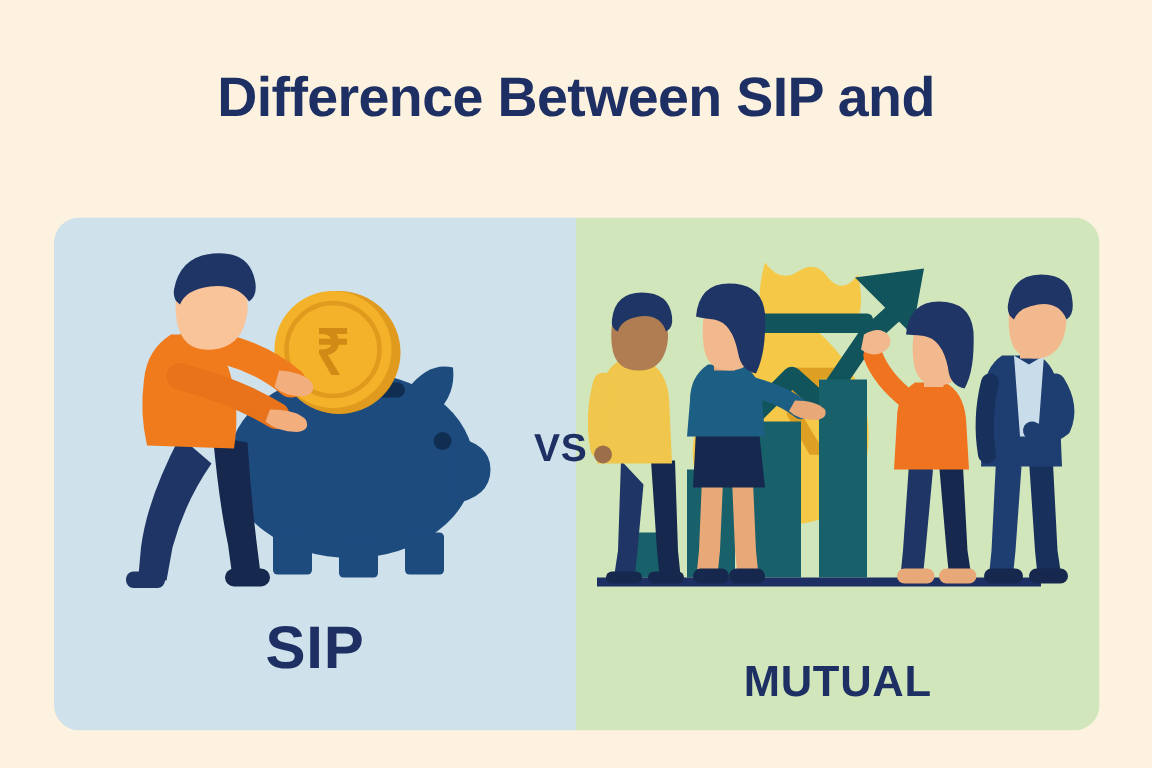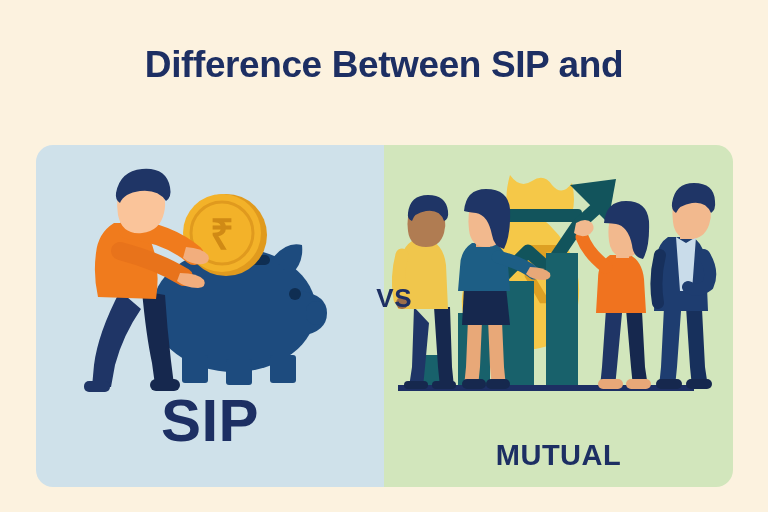--- a/index.html
+++ b/index.html
@@ -43,36 +43,36 @@
   #panel-right { width:349px; background:#D2E6BC; }
 
   .panel-label {
     position:absolute;
     left:0; width:100%;
     text-align:center;
     color:#1D2F63;
     font-weight:700;
     line-height:1.06;
   }
-  #label-sip   { bottom:34px; font-size:60px; letter-spacing:0.5px; }
+  #label-sip   { bottom:34px; font-size:40px; letter-spacing:0.5px; }
   #label-mf    { bottom:16px; font-size:29px; letter-spacing:0.5px; }
   #label-mf .ln { display:block; }
 
   
   #vs {
     position:absolute;
     left:0; top:0;
     width:768px; height:512px;
     pointer-events:none;
   }
   #vs-text {
     position:absolute;
     left:356px; top:283px;
     width:56px;
-    text-align:right;
+    text-align:left;
     color:#1D2F63;
     font-size:26px;
     font-weight:700;
     letter-spacing:0.5px;
   }
 
   .art { position:absolute; }
   #art-left  { left:22px;  top:18px;  width:306px; height:250px; }
   #art-right { left:8px;   top:14px;  width:333px; height:258px; }
 </style>

